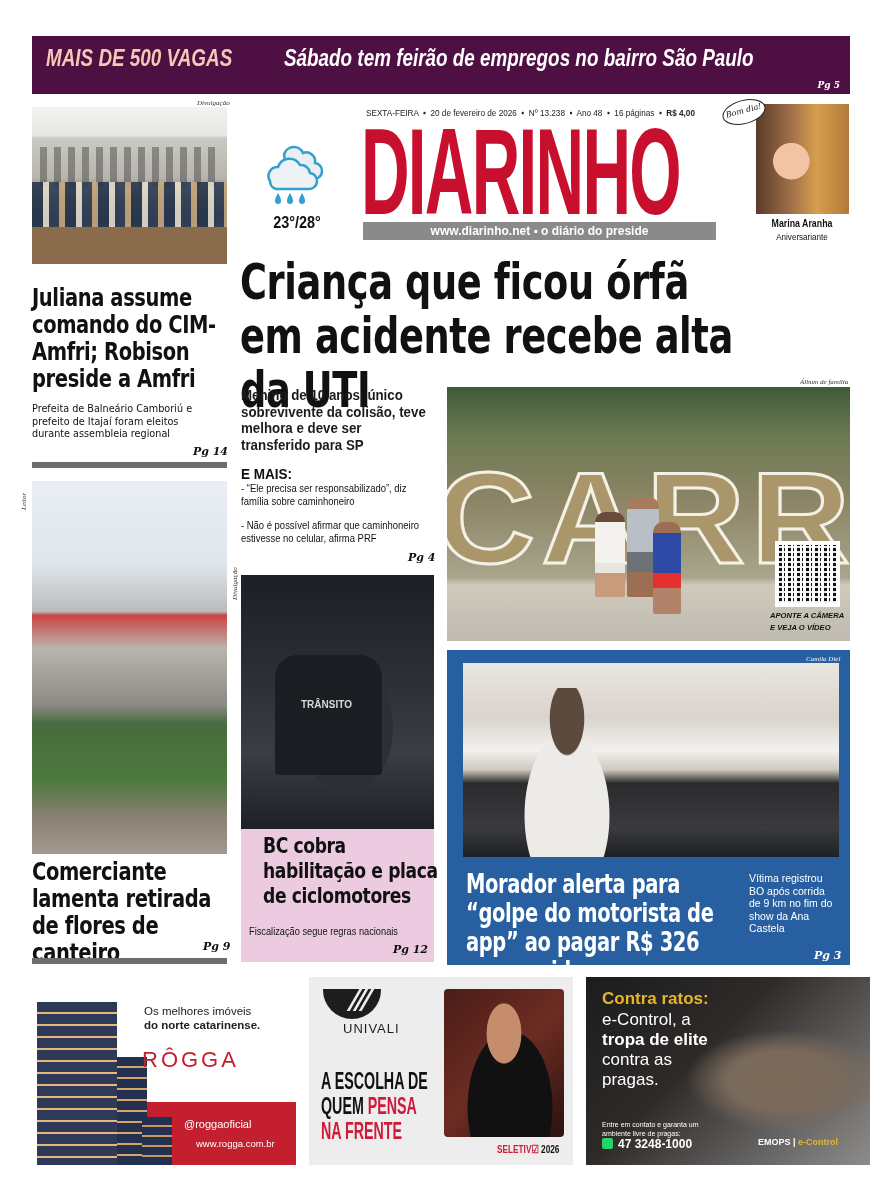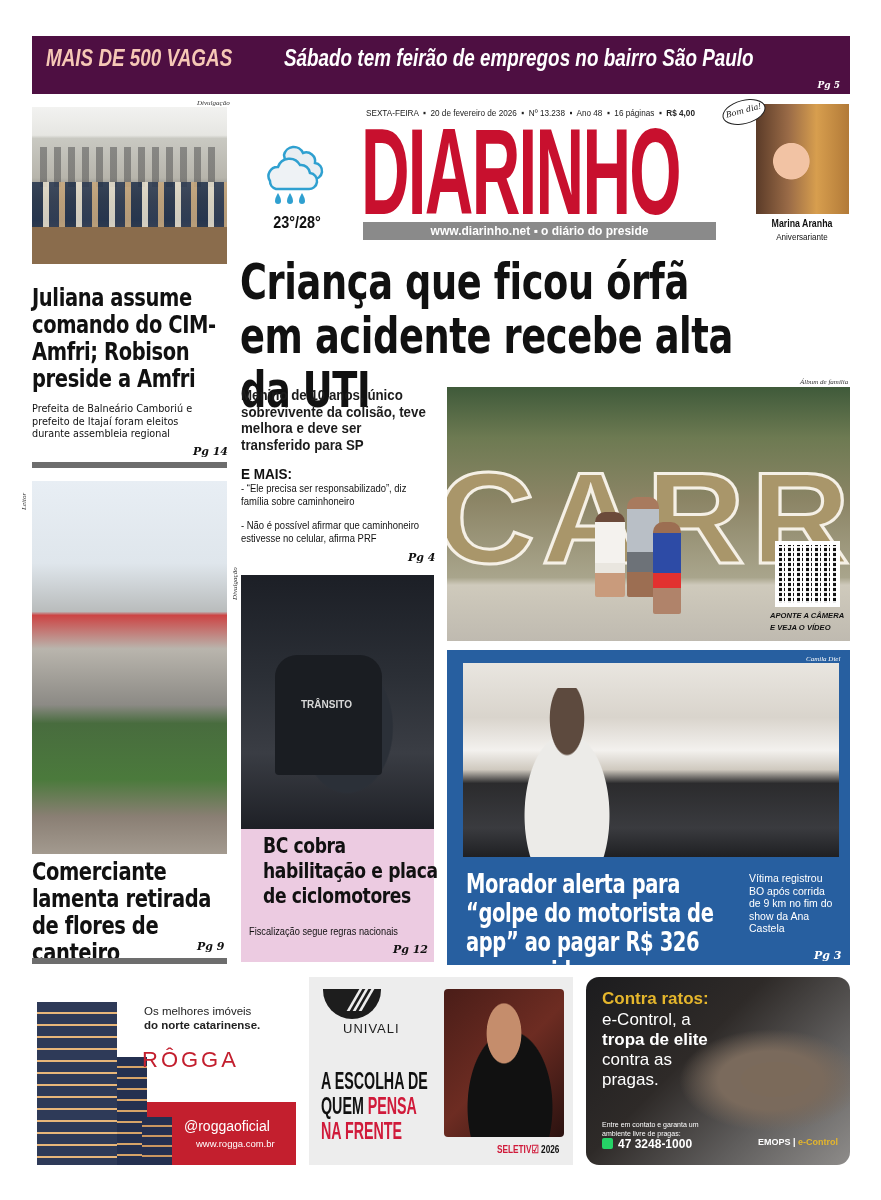--- a/index.html
+++ b/index.html
@@ -71,21 +71,21 @@
       repeating-linear-gradient(90deg, #111 0 3px, #fff 3px 5px, #111 5px 6px, #fff 6px 9px); }
   #qr-caption { left: 770px; top: 610px; width: 85px; font-size: 8px; font-weight: bold; font-style: italic; color: #111; line-height: 12px; transform: scaleX(0.95); transform-origin: left top; }
   #cred-family { left: 800px; top: 378px; }
 
   
   #flower-photo { left: 32px; top: 481px; width: 195px; height: 373px;
     background: linear-gradient(180deg, #e8eef4 0%, #dfe6ec 22%, #b9bcbc 35%, #c44 36%, #b9b5ad 45%, #8c8a85 60%, #486c3e 65%, #4b7a3c 80%, #8a7f74 90%, #a39a8f 100%); }
   #cred-flower { left: 20px; top: 482px; transform: rotate(-90deg); transform-origin: left top; top: 510px; }
   #story-flores { left: 32px; top: 858px; width: 200px; }
   #story-flores .hl { width: 265px; font-size: 25px; line-height: 27px; transform: scaleX(0.78); }
-  #flores-pg { left: 197px; top: 940px; text-align: center; }
+  #flores-pg { left: 203px; top: 940px; text-align: center; }
   #flores-rule { left: 32px; top: 958px; width: 195px; }
 
   
   #transit-photo { left: 241px; top: 575px; width: 193px; height: 254px;
     background: radial-gradient(ellipse at 55% 60%, #2b3038 0 30%, transparent 31%), linear-gradient(180deg, #1c1f26 0%, #2b2f36 40%, #3a3d44 70%, #1e2026 100%); }
   #transit-photo .vest { position: absolute; left: 34px; top: 80px; width: 107px; height: 120px; background: #1a1d22; border-radius: 22px 22px 4px 4px; }
   #transit-photo .vest span { position: absolute; left: 26px; top: 44px; font-size: 10px; font-weight: bold; color: #d8d8d8; }
   #cred-transit { left: 231px; top: 600px; transform: rotate(-90deg); transform-origin: left top; }
 
   
@@ -106,35 +106,35 @@
 
   
   #ad-rogga { left: 32px; top: 977px; width: 264px; height: 188px; background: #fff; overflow: hidden; }
   #ad-rogga .red { position: absolute; left: 110px; top: 125px; width: 154px; height: 63px; background: #c31f2e; }
   #ad-rogga .bldg { position: absolute; left: 5px; top: 25px; width: 80px; height: 165px; background: repeating-linear-gradient(180deg, #2e3a58 0 10px, #e8b67a 10px 12px); }
   #ad-rogga .bldg2 { position: absolute; left: 85px; top: 80px; width: 30px; height: 110px; background: repeating-linear-gradient(180deg, #243050 0 9px, #d6a368 9px 11px); }
   #ad-rogga .bldg3 { position: absolute; left: 110px; top: 140px; width: 30px; height: 48px; background: repeating-linear-gradient(180deg, #243050 0 8px, #c99660 8px 10px); }
   #ad-rogga .tag1 { position: absolute; left: 112px; top: 28px; font-size: 11.5px; color: #222; }
   #ad-rogga .tag2 { position: absolute; left: 112px; top: 42px; font-size: 11.5px; font-weight: bold; color: #222; }
   #ad-rogga .brand { position: absolute; left: 110px; top: 70px; font-size: 22px; letter-spacing: 3px; color: #c31f2e; }
-  #ad-rogga .ig { position: absolute; left: 152px; top: 141px; font-size: 14px; color: #fff; }
+  #ad-rogga .ig { position: absolute; left: 152px; top: 141px; font-size: 11px; color: #fff; }
   #ad-rogga .web { position: absolute; left: 152px; top: 161px; font-size: 9.5px; color: #fff; margin-left: 12px; }
 
   #ad-univali { left: 309px; top: 977px; width: 264px; height: 188px; background: #ededed; overflow: hidden; }
   #ad-univali .logo-shape { position: absolute; left: 14px; top: 12px; width: 58px; height: 30px; background: #1d1d1d; border-radius: 0 0 30px 30px; }
   #ad-univali .logo-shape i { position: absolute; top: 0; width: 3px; height: 22px; background: #ededed; transform: skewX(-30deg); }
   #ad-univali .brand { position: absolute; left: 14px; top: 44px; font-size: 13px; letter-spacing: 1px; color: #1d1d1d; margin-left: 20px; }
   #ad-univali .photo2 { position: absolute; left: 135px; top: 12px; width: 120px; height: 148px; border-radius: 4px; background: radial-gradient(ellipse at 50% 30%, #c58d6c 0 20%, transparent 21%), radial-gradient(ellipse at 55% 80%, #111 0 45%, transparent 46%), linear-gradient(135deg, #4a1d18 0%, #6d2c22 50%, #2a1210 100%); }
   #ad-univali .slogan { position: absolute; left: 12px; top: 92px; font-size: 23px; line-height: 25px; font-weight: bold; color: #111; transform: scaleX(0.62); transform-origin: left top; width: 210px; white-space: nowrap; }
   #ad-univali .slogan .red { color: #d01a3a; }
   #ad-univali .sel { position: absolute; left: 188px; top: 166px; font-size: 11px; font-weight: bold; color: #111; transform: scaleX(0.75); transform-origin: left top; white-space: nowrap; }
   #ad-univali .sel .red { color: #d01a3a; }
 
-  #ad-econtrol { left: 586px; top: 977px; width: 264px; height: 188px; overflow: hidden;
-    background: radial-gradient(ellipse at 70% 55%, #7a6a5c 0 20%, transparent 35%), linear-gradient(135deg, #1c1c1e 0%, #2e2a28 40%, #5f5d5c 70%, #8e8c8a 100%); border-radius: 13px; }
+  #ad-econtrol { left: 586px; top: 977px; width: 284px; height: 188px; overflow: hidden;
+    background: radial-gradient(ellipse at 70% 55%, #7a6a5c 0 20%, transparent 35%), linear-gradient(135deg, #1c1c1e 0%, #2e2a28 40%, #5f5d5c 70%, #8e8c8a 100%); }
   #ad-econtrol .l1 { position: absolute; left: 16px; top: 12px; font-size: 17px; font-weight: bold; color: #e5b62c; }
   #ad-econtrol .l2 { position: absolute; left: 16px; top: 33px; font-size: 17px; color: #fff; }
   #ad-econtrol .l3 { position: absolute; left: 16px; top: 53px; font-size: 17px; font-weight: bold; color: #fff; }
   #ad-econtrol .l4 { position: absolute; left: 16px; top: 73px; font-size: 17px; color: #fff; }
   #ad-econtrol .l5 { position: absolute; left: 16px; top: 93px; font-size: 17px; color: #fff; }
   #ad-econtrol .small { position: absolute; left: 16px; top: 143px; font-size: 7px; line-height: 9px; color: #fff; width: 120px; }
   #ad-econtrol .phone { position: absolute; left: 16px; top: 160px; font-size: 12px; font-weight: bold; color: #fff; }
   #ad-econtrol .wa { display: inline-block; width: 11px; height: 11px; background: #25d366; border-radius: 2px; margin-right: 5px; vertical-align: -1px; }
   #ad-econtrol .brand { position: absolute; left: 172px; top: 160px; font-size: 9px; font-weight: bold; color: #fff; }
   #ad-econtrol .brand span { color: #e5b62c; }

